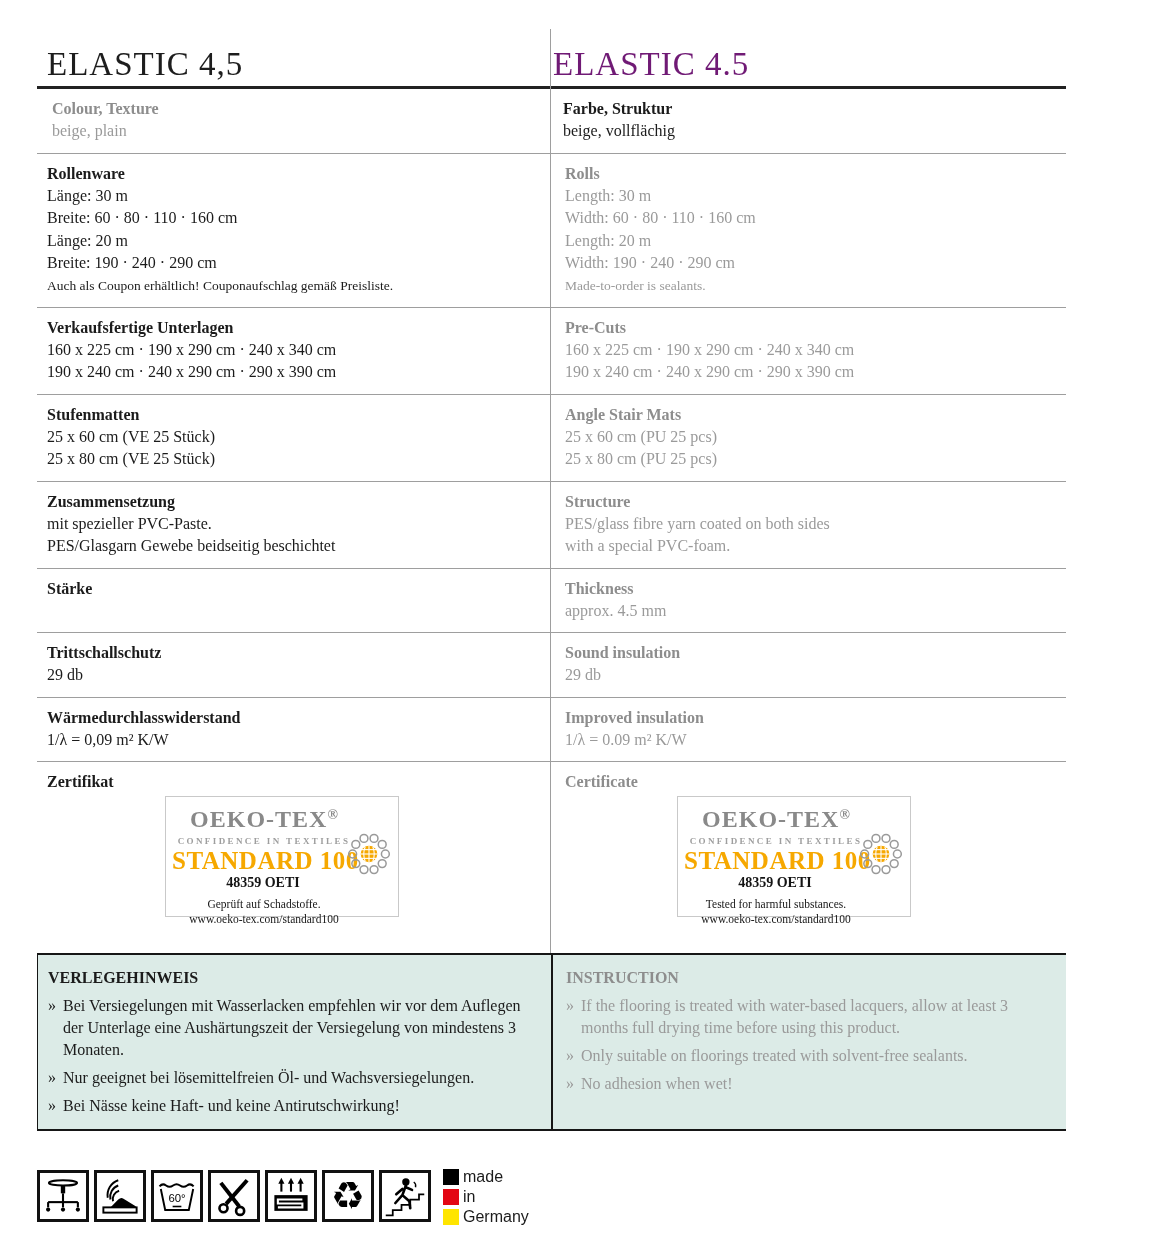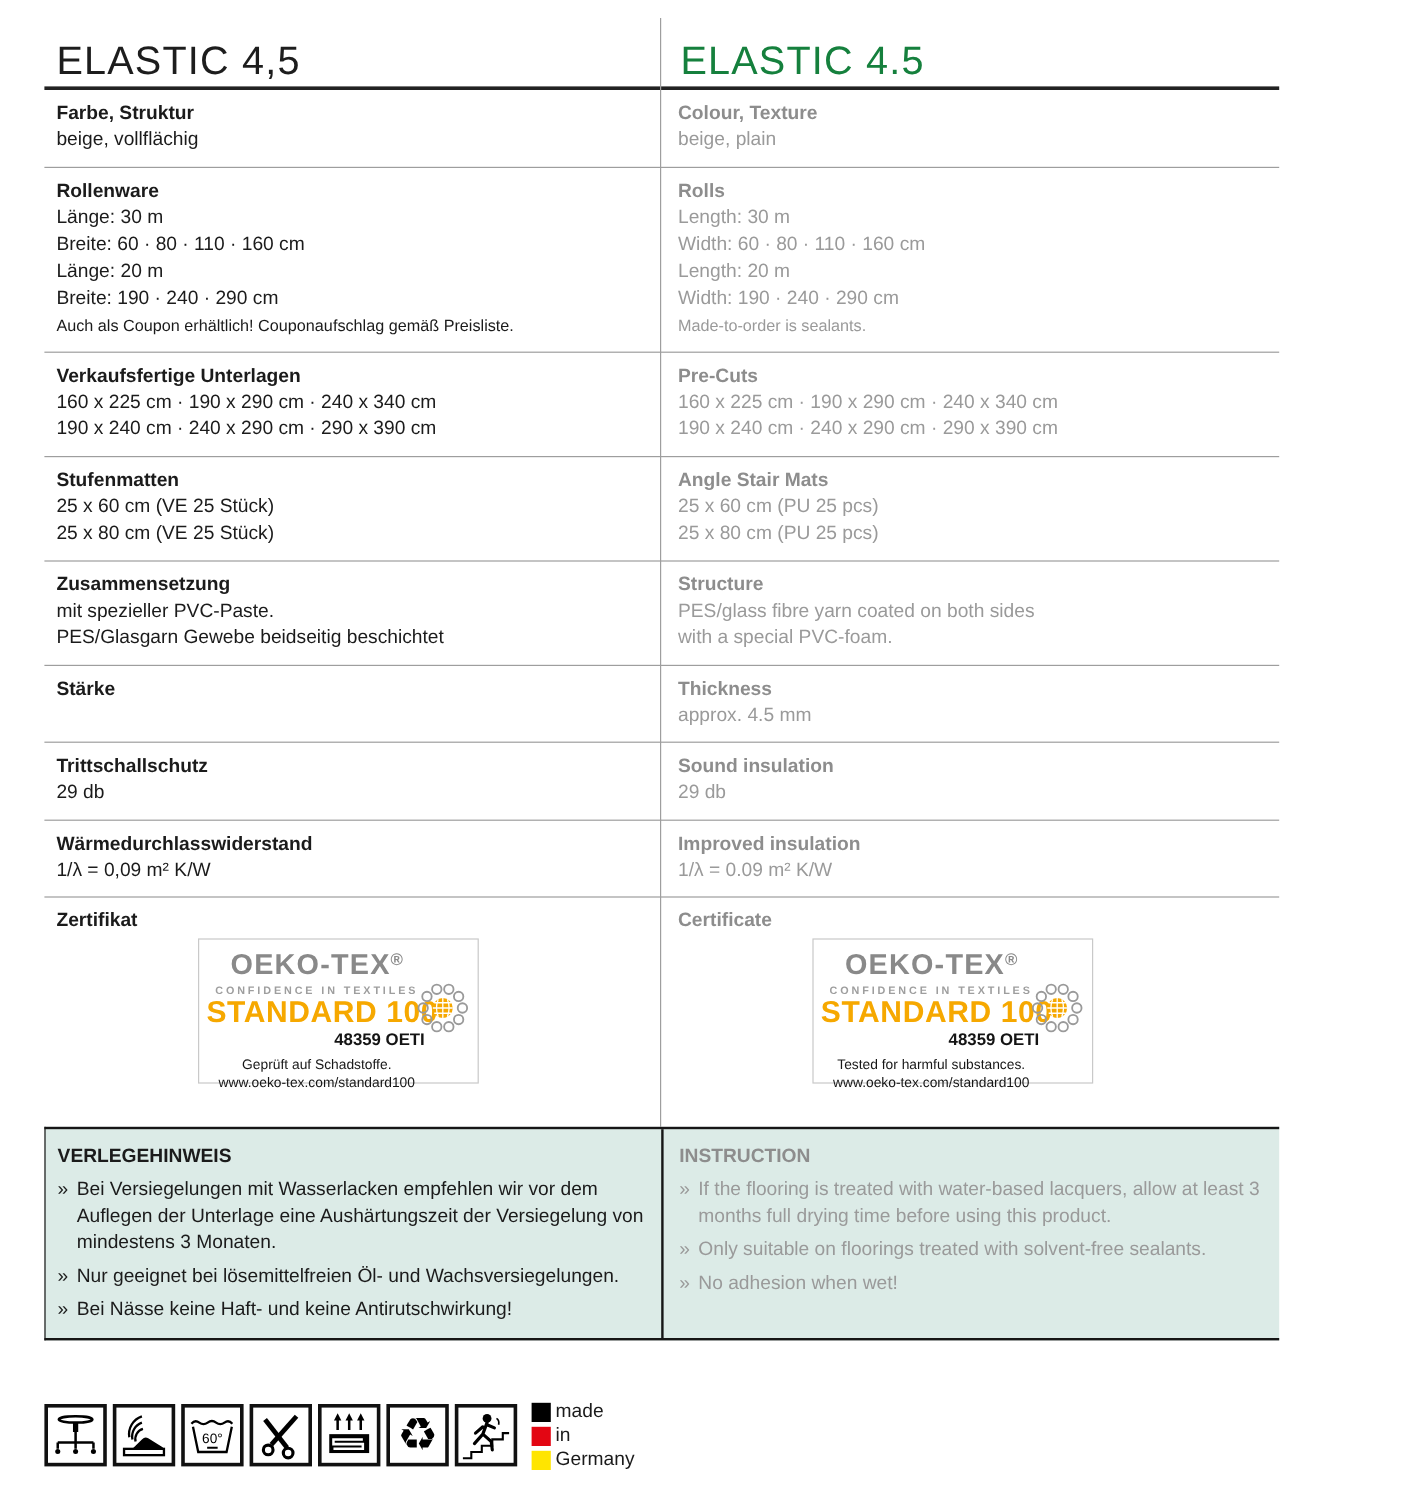--- a/index.html
+++ b/index.html
@@ -3,47 +3,47 @@
 <meta charset="utf-8">
 <style>
   :root{
     --accent-orange:#F6A800; --mint-bg:#DCEBE7; --gray-text:#9A9A9A;
     --gray-head:#8D8D8D; --flag-black:#000; --flag-red:#E30613; --flag-yellow:#FFE500;
     --line-gray:#9E9E9E; --ink:#1B1B1B;
   }
   *{box-sizing:border-box; margin:0; padding:0;}
   html,body{width:1174px; height:1248px; background:#fff;
     font-family:"Liberation Sans","DejaVu Sans",sans-serif; color:var(--ink);}
-  .sheet{position:absolute; left:37px; top:15px; width:1029px;}
+  .sheet{position:absolute; left:37px; top:29px; width:1029px;font-family:Liberation Serif, serif;}
   .spec-table{position:relative;}
   .vline{position:absolute; left:513px; top:0; bottom:0; width:1px; background:var(--line-gray);}
   .head{display:flex; height:57px; align-items:flex-end;}
   .head .ht{font-size:33px; letter-spacing:1px; line-height:1; padding:0 0 5px 10px; white-space:nowrap;}
   .head .ht.de{width:513px; color:#1d1d1d;}
-  .head .ht.en{color:#15803d; padding-left:17px;}
+  .head .ht.en{color:#701a75; padding-left:3px;}
   .head-rule{height:3px; background:#222;}
   .row{display:flex; border-bottom:1px solid var(--line-gray);}
   .row.cert{border-bottom:none;}
   .cell{padding:9px 12px 10px 10px;}
   .cell.left{width:513px;}
   .cell.right{flex:1; padding-left:15px;}
   .h{font-weight:bold; font-size:16px; line-height:22px;}
   .ln{font-size:16px; line-height:22.5px;}
   .note{font-size:13.5px; line-height:22px;}
   .cell.right .h{color:var(--gray-head);}
   .cell.right .ln,.cell.right .note{color:var(--gray-text);}
   
   .oeko{border:1px solid #C9C9C9; width:234px; height:121px; margin-top:3px; position:relative;
         background:#fff; padding-top:9px;}
   .oeko .inner{width:184px; margin-left:6px; text-align:center; position:relative;}
   .oeko .brand{font-size:24px; font-weight:bold; color:#898989; letter-spacing:1px; line-height:26px; white-space:nowrap;}
   .oeko .brand .reg{font-size:14px; position:relative; top:-8px; letter-spacing:0;}
   .oeko .tagline{font-size:9px; font-weight:bold; letter-spacing:2.4px; color:#9E9E9E; line-height:11px;}
   .oeko .std{font-size:25px; font-weight:bold; color:var(--accent-orange); letter-spacing:0.5px; line-height:27px; white-space:nowrap;}
-  .oeko .num{font-size:14px; font-weight:bold; color:#141414; text-align:right; padding-right:2px; line-height:17px;}
+  .oeko .num{font-size:14px; font-weight:bold; color:#141414; text-align:center; padding-right:2px; line-height:17px;}
   .oeko .small{font-size:11.5px; color:#161616; line-height:14.5px; margin-top:6px; text-align:center;}
   .oeko .flower{position:absolute; right:5px; top:33px;}
   .cert .oeko{margin-left:118px;}
   .cell.right .oeko{margin-left:112px;}
   
   .notice{position:relative; display:flex; background:var(--mint-bg);
     border-top:2px solid #161616; border-bottom:2px solid #161616; border-left:1px solid #161616;
     min-height:172px;}
   .notice .vline-dark{position:absolute; left:513px; top:0; bottom:0; width:1.5px; background:#161616;}
   .ncell{padding:12px 14px 12px 10px;}
@@ -73,27 +73,27 @@
   <div class="spec-table">
     <div class="vline"></div>
 
     <div class="head">
       <div class="ht de">ELASTIC 4,5</div>
       <div class="ht en">ELASTIC 4.5</div>
     </div>
     <div class="head-rule"></div>
 
     <div class="row">
+      <div class="cell right">
+        <div class="h">Colour, Texture</div>
+        <div class="ln">beige, plain</div>
+      </div>
       <div class="cell left">
         <div class="h">Farbe, Struktur</div>
         <div class="ln">beige, vollflächig</div>
-      </div>
-      <div class="cell right">
-        <div class="h">Colour, Texture</div>
-        <div class="ln">beige, plain</div>
       </div>
     </div>
 
     <div class="row">
       <div class="cell left">
         <div class="h">Rollenware</div>
         <div class="ln">Länge: 30 m</div>
         <div class="ln">Breite: 60 · 80 · 110 · 160 cm</div>
         <div class="ln">Länge: 20 m</div>
         <div class="ln">Breite: 190 · 240 · 290 cm</div>

